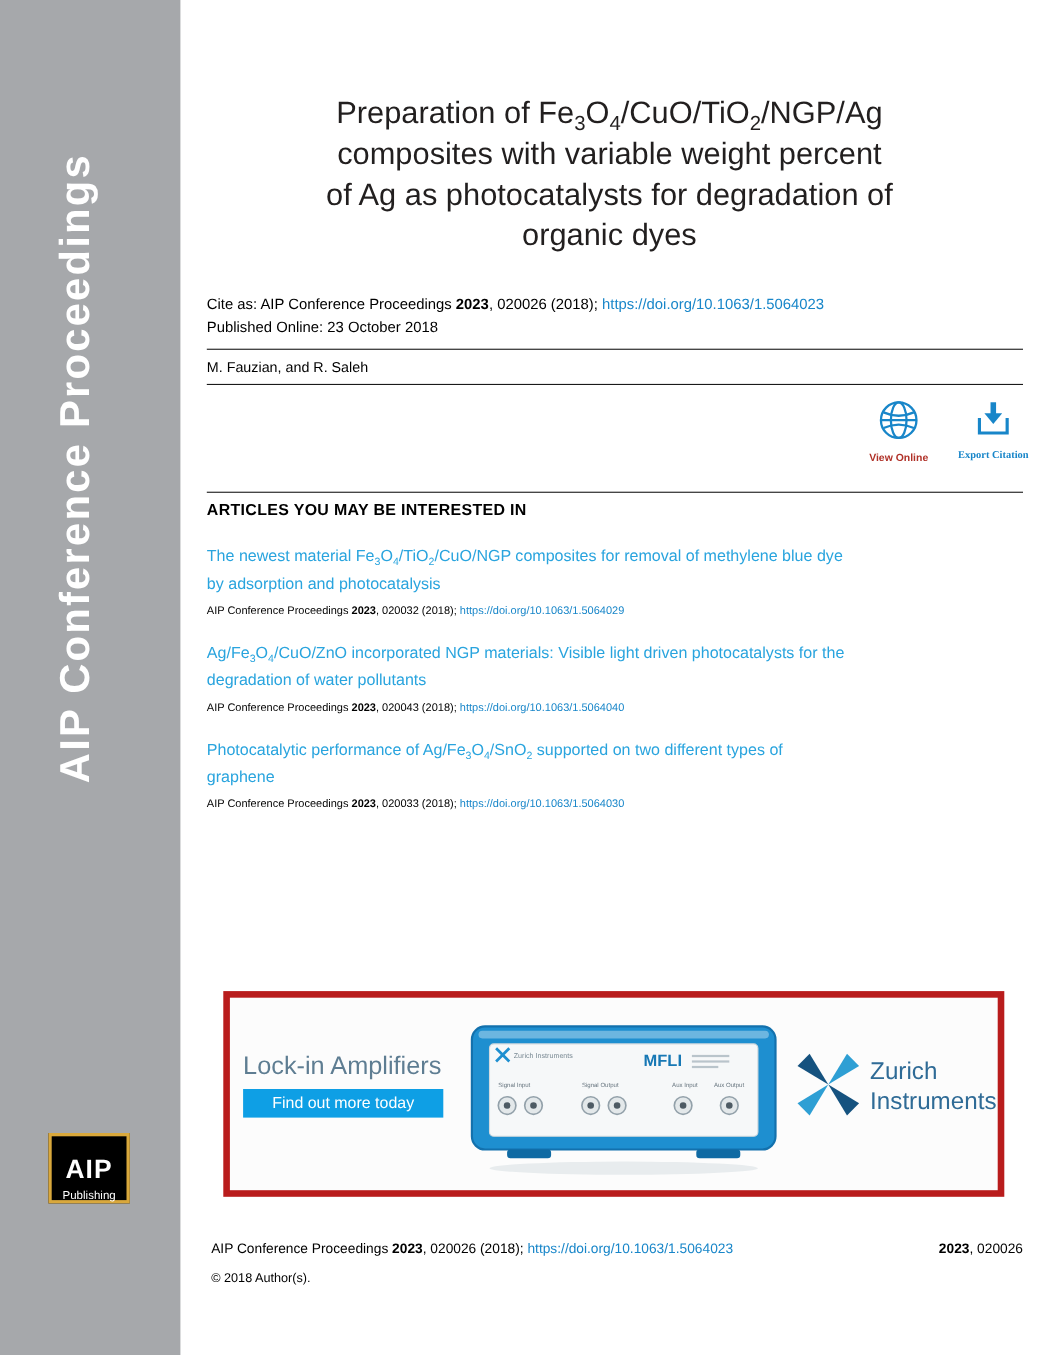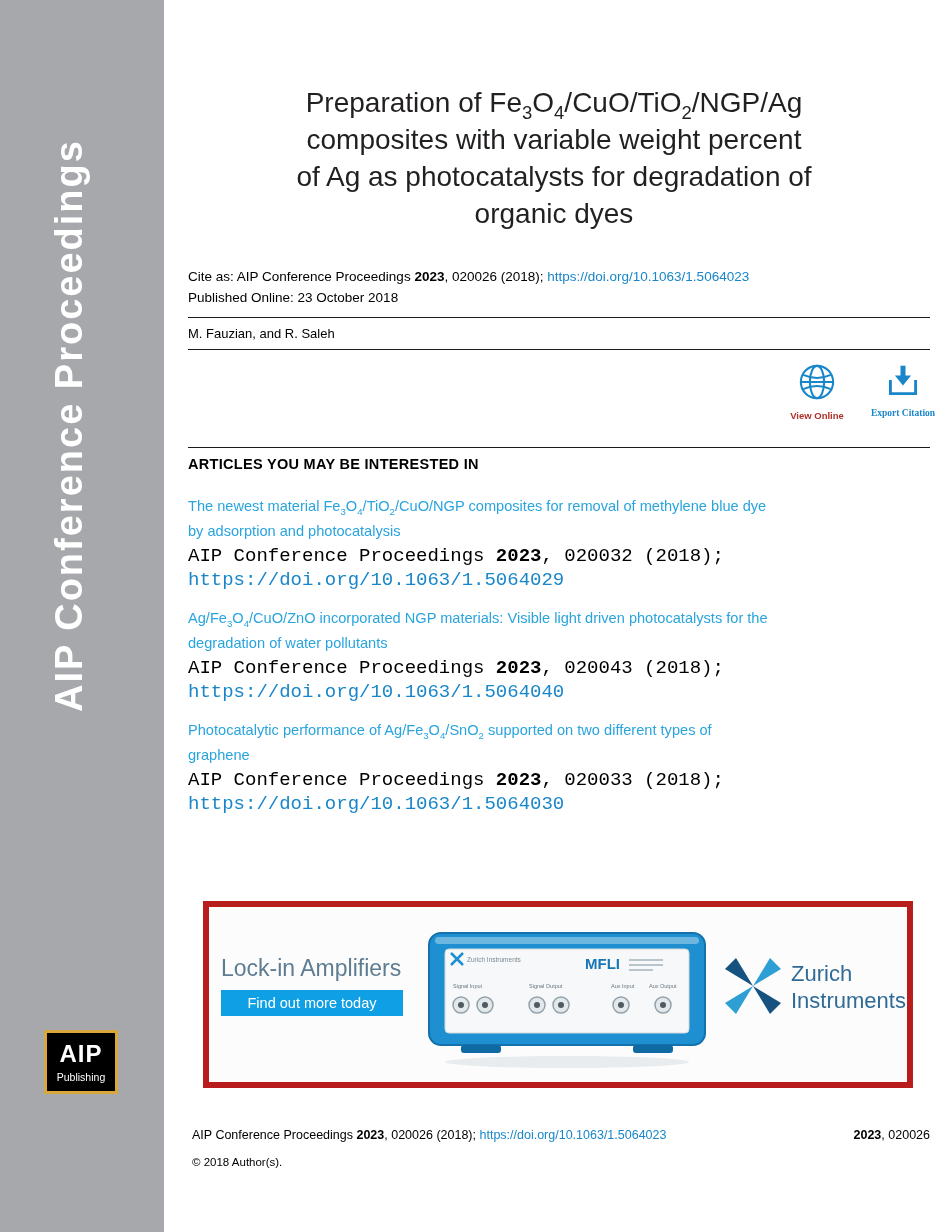--- a/index.html
+++ b/index.html
@@ -17,21 +17,21 @@
   .vtitle {
     position: absolute; left: 48px; top: 712px; width: 664px; height: 52px;
     transform: rotate(-90deg); transform-origin: 0 0;
     color: #ffffff; font-size: 38px; font-weight: 700; letter-spacing: 2px;
     white-space: nowrap;
   }
   .aip-logo {
     position: absolute; left: 44px; top: 1030px; width: 74px; height: 64px;
     background: #000; border: 3px solid var(--logo_gold); text-align: center;
   }
-  .aip-big { color: #fff; font-size: 24px; font-weight: 700; letter-spacing: 1px; margin-top: 7px; }
+  .aip-big { color: #fff; font-size: 24px; font-weight: 700; letter-spacing: 1px; margin-top: 17px; }
   .aip-small { color: #fff; font-size: 10.5px; margin-top: 3px; }
 
   
   .title {
     position: absolute; left: 188px; top: 84px; width: 732px;
     font-size: 28px; line-height: 37px; font-weight: 400; color: #221f1f; margin: 0; text-align: center;
   }
   sub { font-size: 66%; line-height: 0; }
   .seg-bold { font-weight: 700; }
   .seg-link { color: var(--link); text-decoration: none; cursor: pointer; }
@@ -51,21 +51,21 @@
   .tool-label { font-size: 9.5px; font-weight: 700; margin-top: 5px; }
   .label-view { color: var(--view_online_label); }
   .label-export { color: var(--link); font-family: Liberation Serif, serif; }
   .globe-stroke { stroke: var(--link); stroke-width: 2.2; fill: none; }
 
   
   .related-heading { position: absolute; left: 188px; top: 456px; font-size: 14.5px; font-weight: 700; letter-spacing: 0.3px; margin: 0; }
   .articles { position: absolute; left: 188px; top: 494px; width: 742px; }
   .article { margin-bottom: 14px; }
   .art-title { display: block; font-size: 14.6px; line-height: 25px; color: var(--article_title); cursor: pointer; }
-  .art-cite { font-size: 19px; line-height: 24px; color: #000; font-family: Liberation Mono, monospace; }
+  .art-cite { font-size: 10px; line-height: 24px; color: #000; }
 
   
   .ad { position: absolute; left: 203px; top: 901px; width: 710px; height: 187px; background: #fcfcfc; border: 6px solid #b91c1c; cursor: pointer; }
   .ad-headline { position: absolute; left: 12px; top: 48px; font-size: 23px; color: #5e7d92; }
   .ad-cta {
     position: absolute; left: 12px; top: 83px; width: 182px; height: 26px;
     background: var(--ad_button_blue); color: #fff; font-size: 14.5px; line-height: 26px;
     text-align: center; text-decoration: none; cursor: pointer;
   }
   .device { position: absolute; left: 208px; top: 14px; }

